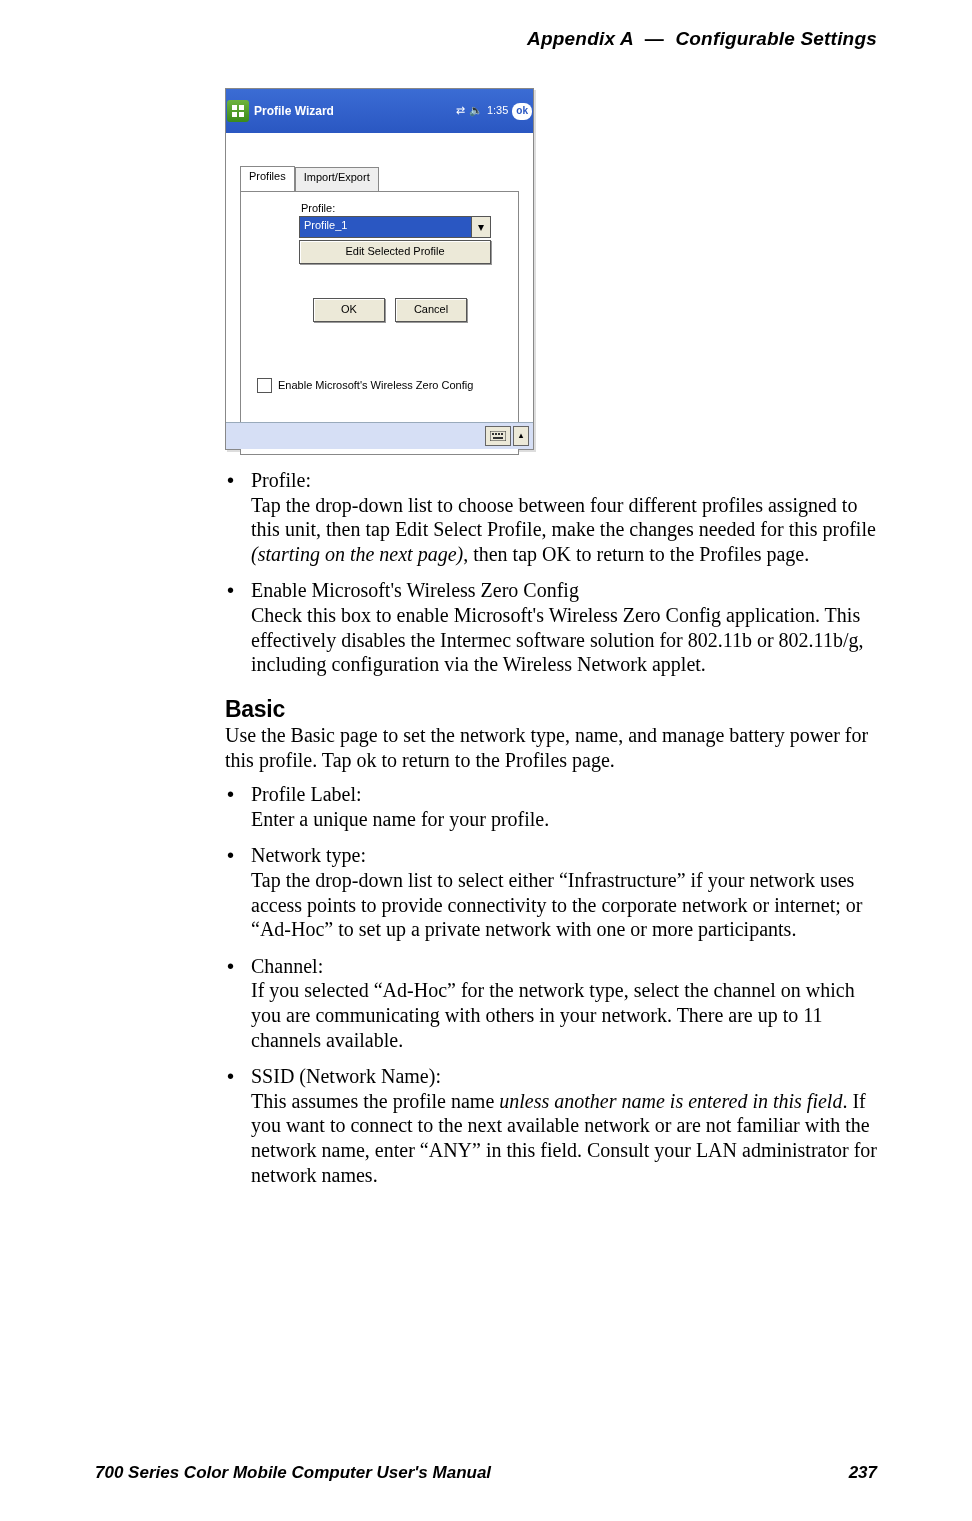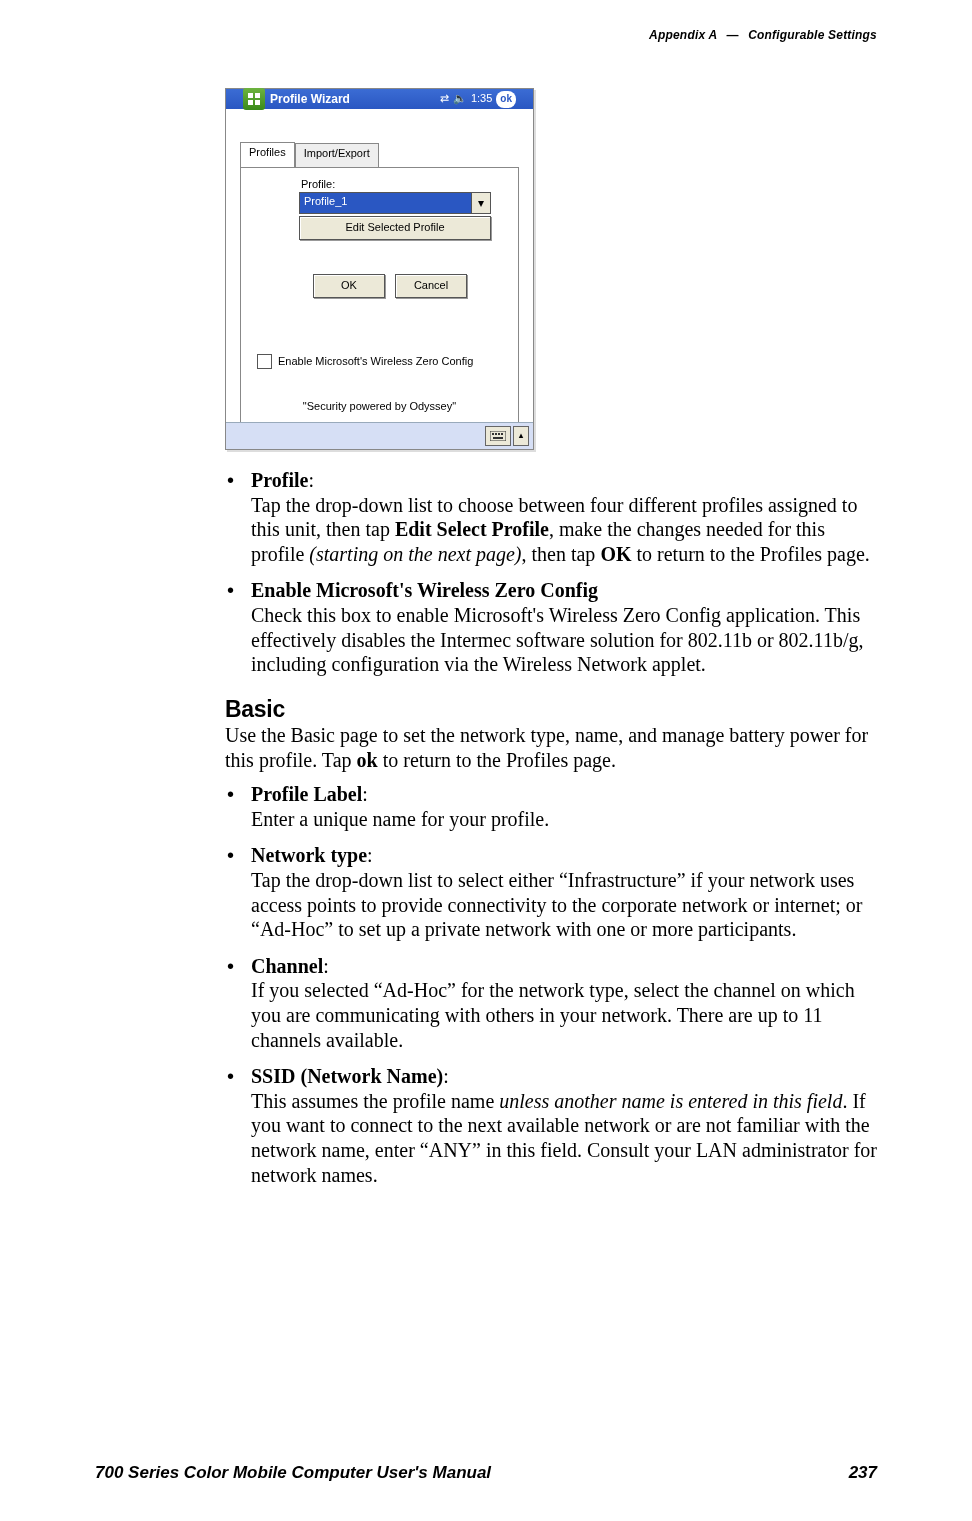--- a/index.html
+++ b/index.html
@@ -21,41 +21,41 @@
     padding: 30px 95px 40px 95px;
     box-sizing: border-box;
   }
   .running-head {
     position: absolute;
     top: 28px;
     right: 95px;
     font-family: "Frutiger", "Arial Narrow", Arial, sans-serif;
     font-weight: bold;
     font-style: italic;
-    font-size: 12px;
+    font-size: 19px;
     letter-spacing: 0.2px;
   }
   .running-head .sep { font-style: normal; margin: 0 6px; }
   .content {
     margin-left: 130px;
     margin-top: 58px;
     width: 655px;
     font-size: 20px;
     line-height: 1.23;
   }
   .content p { margin: 0 0 8px 0; }
   .intro { margin-bottom: 14px; }
 
   
   ul.body-list { list-style: none; padding: 0; margin: 10px 0 0 0; }
   ul.body-list > li { position: relative; padding-left: 26px; margin: 8px 0 12px 0; }
   ul.body-list > li::before {
     content: "•"; position: absolute; left: 2px; top: 0; font-family: Arial, sans-serif; font-size: 20px;
   }
-  .bold { font-weight: bold; }
+  .bold { font-weight: normal; }
   .italic { font-style: italic; }
   .section-head {
     font-family: "Frutiger", Arial, sans-serif;
     font-weight: 900;
     font-size: 23px;
     margin: 18px 0 0 0;
     letter-spacing: -0.3px;
   }
 
   
@@ -74,24 +74,24 @@
     height: 360px;
     border: 1px solid #888;
     background: #fff;
     margin: 6px 0 18px 0;
     position: relative;
     font-family: Tahoma, Arial, sans-serif;
     font-size: 12px;
     box-shadow: 2px 2px 0 #ddd;
   }
   .ss-titlebar {
-    height: 20px;
+    height: 44px;
     background: linear-gradient(#3b6cd4, #2a57c2);
     display: flex; align-items: center;
-    padding: 0 17px;
+    padding: 0 1px;
     color: #fff;
   }
   .ss-start {
     width: 22px; height: 22px;
     background: linear-gradient(#6db33f, #3a8a1a);
     border-radius: 3px;
     display: flex; align-items: center; justify-content: center;
     margin-right: 5px;
     position: relative;
   }

